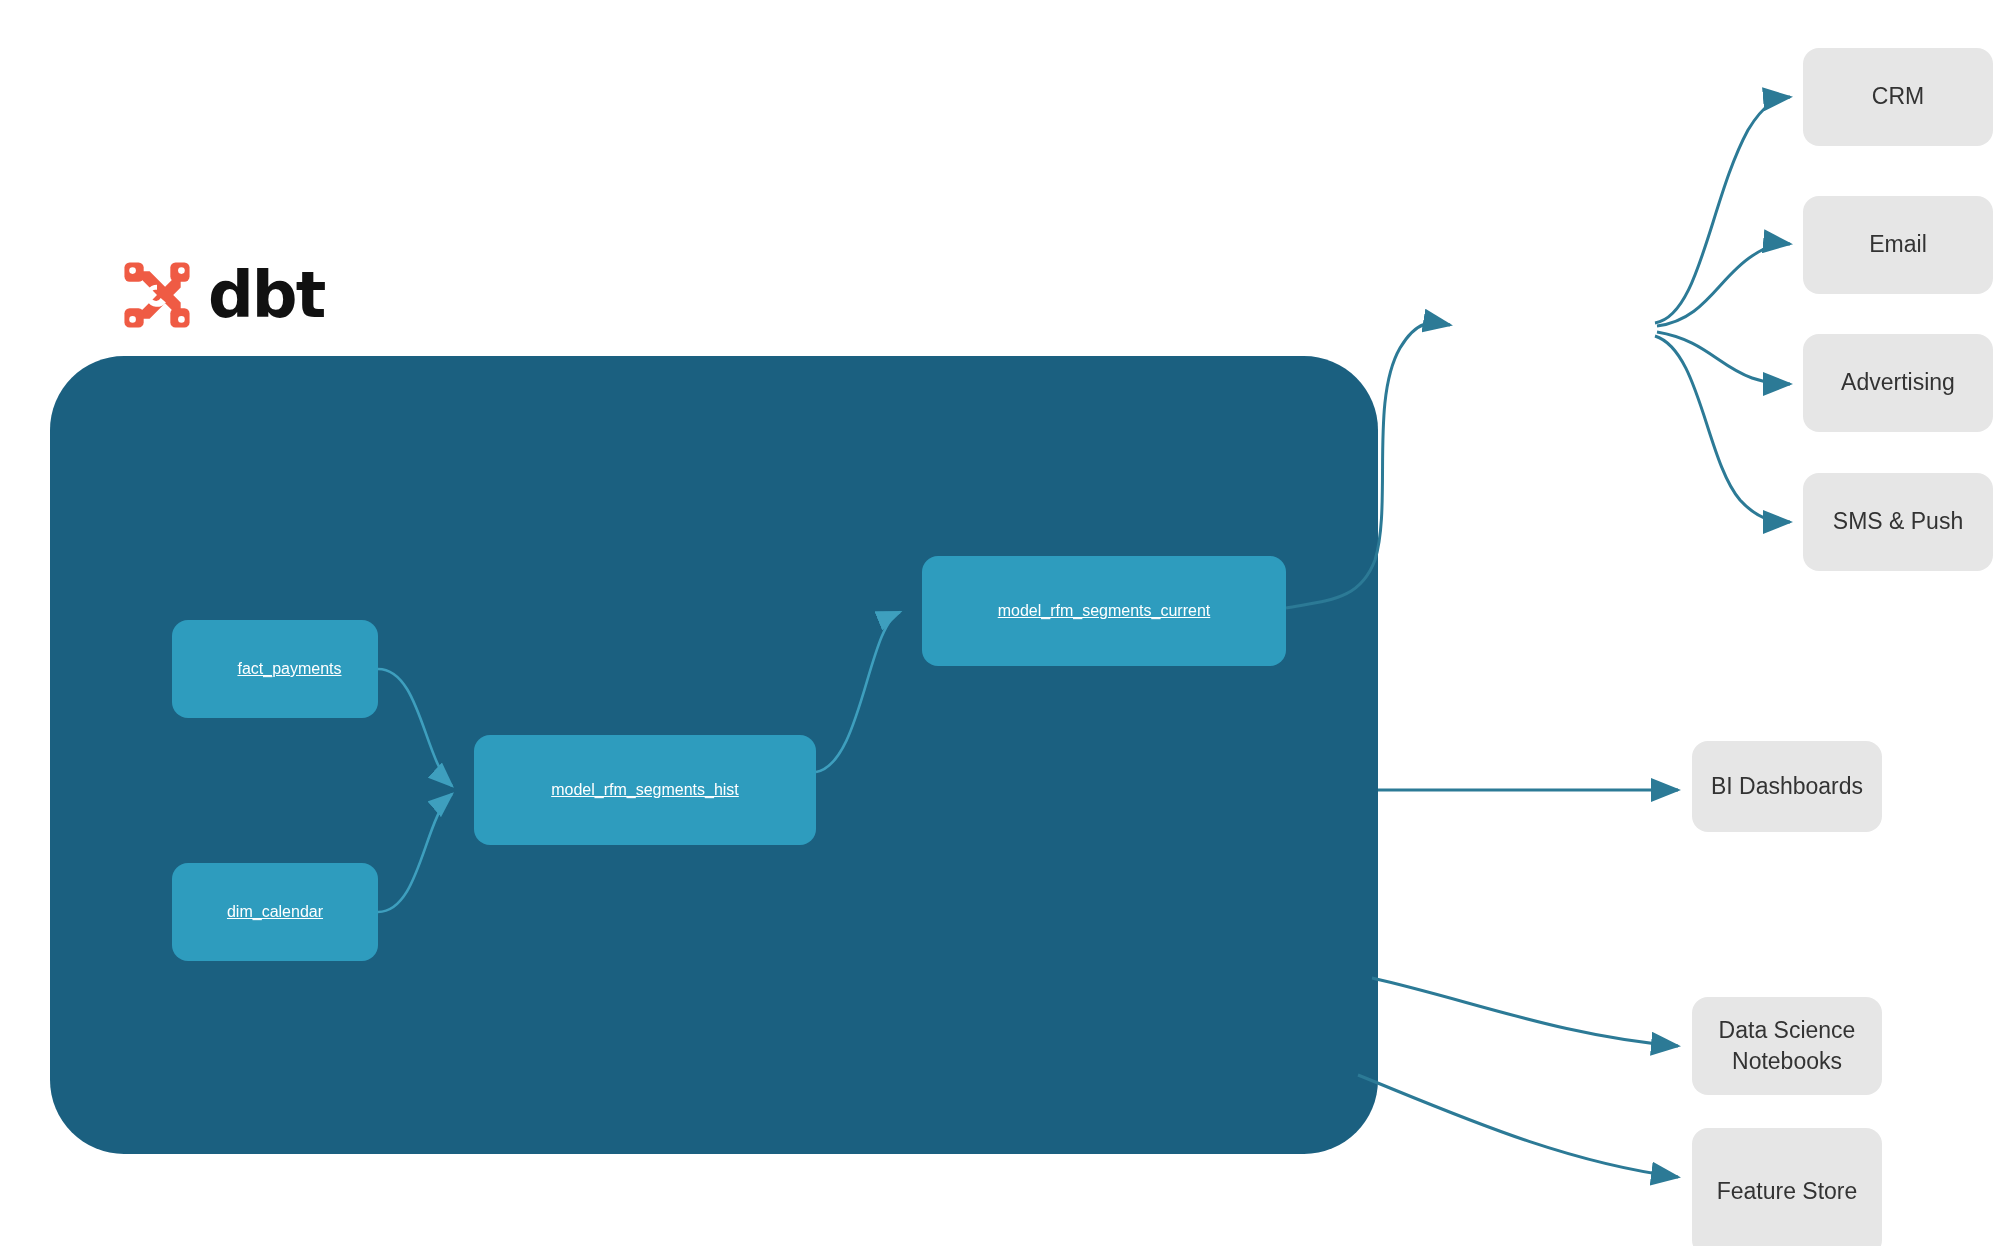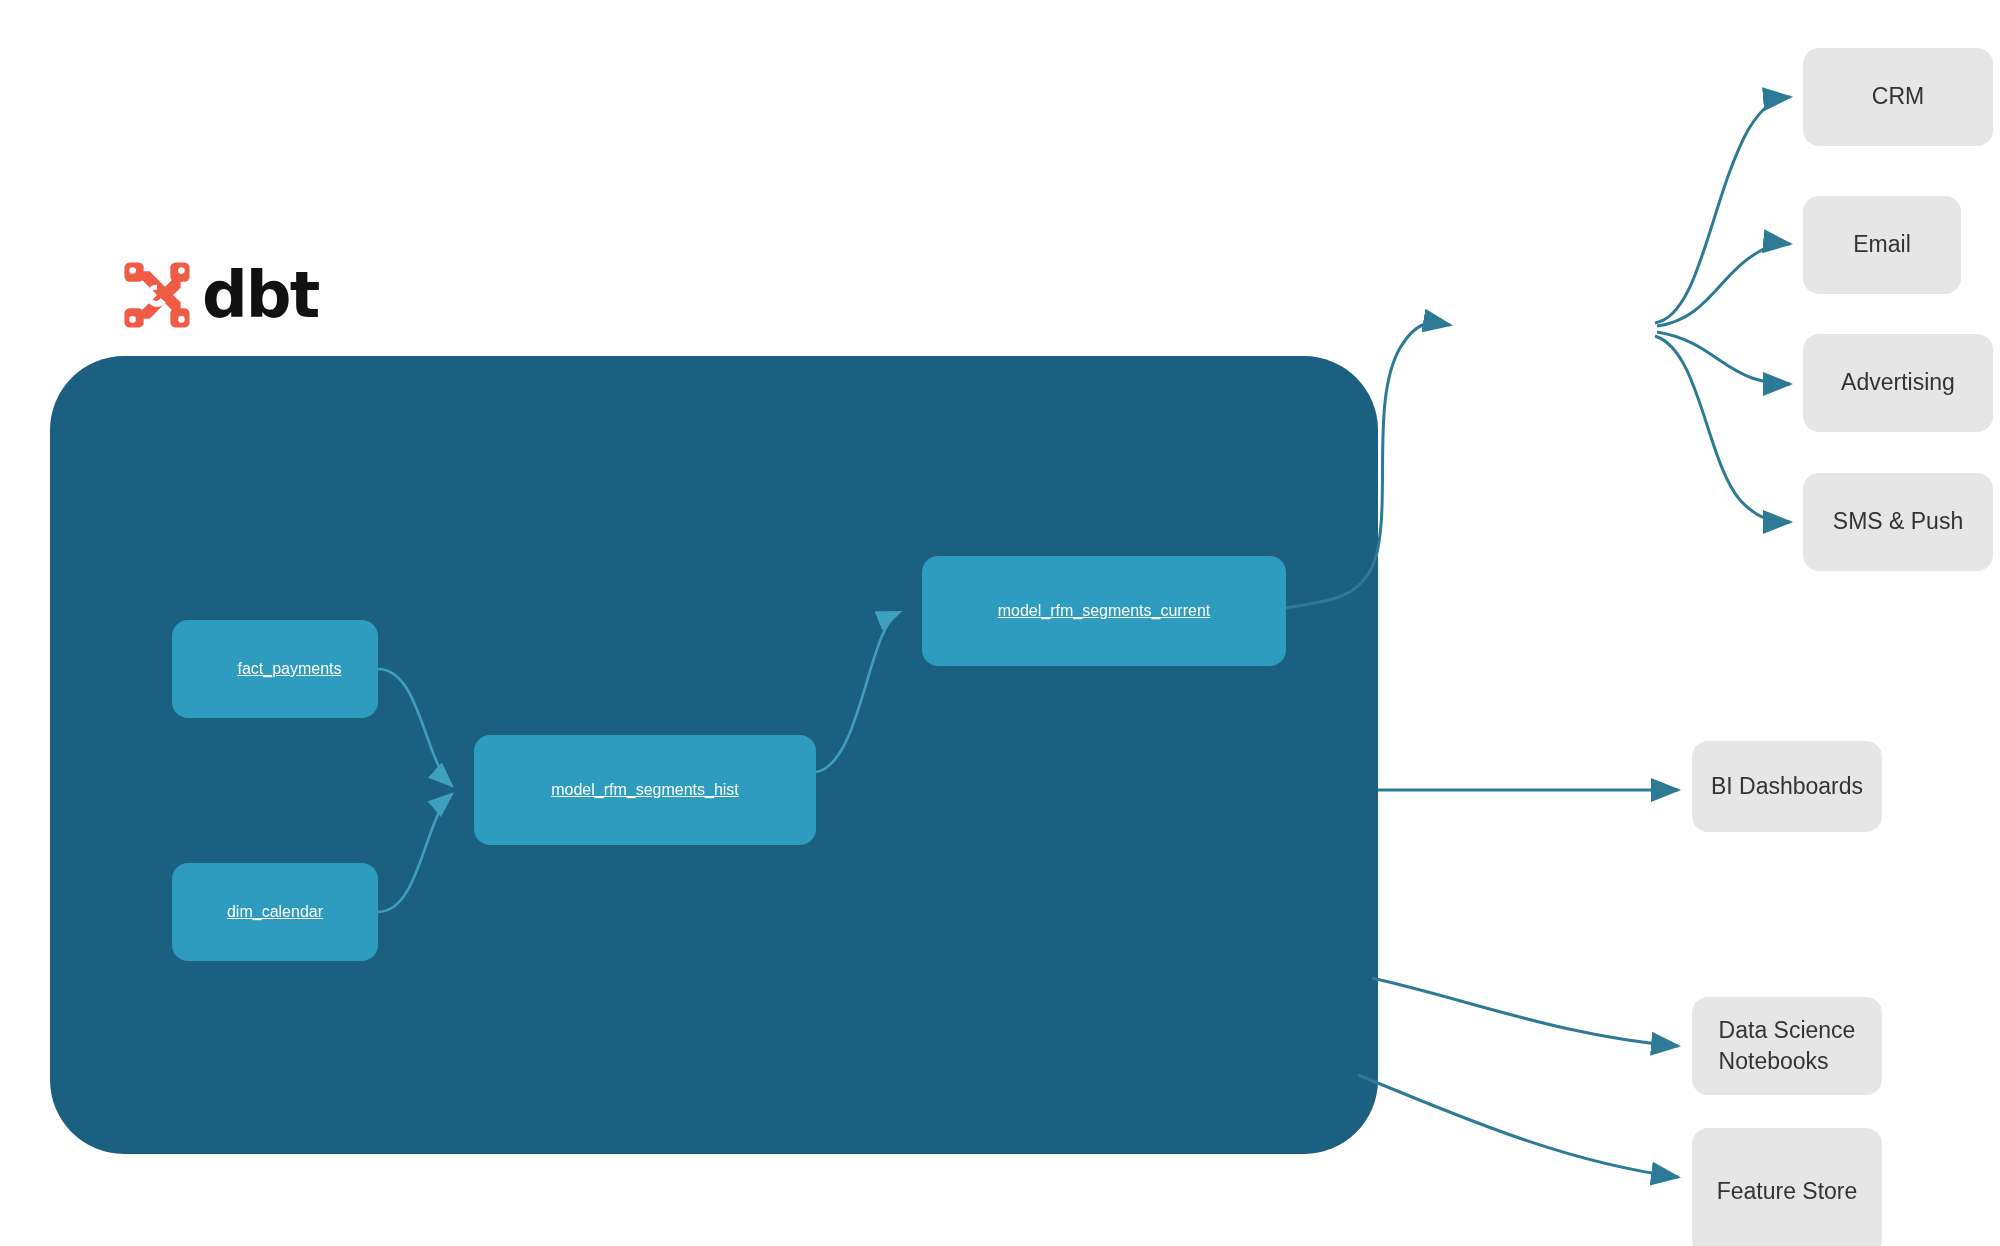--- a/index.html
+++ b/index.html
@@ -20,21 +20,21 @@
     background: #ffffff;
   }
 
   
   #dbt-logo {
     position: absolute;
     left: 120px;
     top: 258px;
     display: flex;
     align-items: center;
-    gap: 8px;
+    gap: 14px;
   }
   #dbt-logo .mark {
     width: 74px;
     height: 74px;
     display: block;
   }
   #dbt-logo .wordmark {
     font-family: "DejaVu Sans", sans-serif;
     font-weight: bold;
     font-size: 64px;
@@ -53,20 +53,21 @@
     background: #1b6080;
     border-radius: 74px;
   }
 
   
   .node {
     position: absolute;
     display: flex;
     align-items: center;
     justify-content: center;
+    text-align: center;
     box-sizing: border-box;
     border-radius: 14px;
   }
   .node-model {
     background: #2e9cbe;
     color: #ffffff;
     font-size: 16px;
     border-radius: 16px;
     text-decoration: underline;
   }
@@ -84,21 +85,21 @@
     line-height: 1.35;
   }
 
   #n-fact_payments       { left: 172px;  top: 620px; width: 206px; height: 98px; padding-left: 29px; }
   #n-dim_calendar        { left: 172px;  top: 863px; width: 206px; height: 98px; }
   #n-model_hist          { left: 474px;  top: 735px; width: 342px; height: 110px; }
   #n-model_current       { left: 922px;  top: 556px; width: 364px; height: 110px; }
   #n-reverse_etl         { left: 1463px; top: 277px; width: 188px; height: 102px; }
 
   #n-crm                 { left: 1803px; top: 48px;  width: 190px; height: 98px; }
-  #n-email               { left: 1803px; top: 196px; width: 158px; height: 98px; }
+  #n-email               { left: 1803px; top: 196px; width: 190px; height: 98px; }
   #n-advertising         { left: 1803px; top: 334px; width: 190px; height: 98px; }
   #n-sms_push            { left: 1803px; top: 473px; width: 190px; height: 98px; }
   #n-bi_dashboards       { left: 1692px; top: 741px; width: 190px; height: 91px; }
   #n-ds_notebooks        { left: 1692px; top: 997px; width: 190px; height: 98px; }
   #n-feature_store       { left: 1692px; top: 1128px;width: 190px; height: 128px; }
 
   
   #edges-inner, #edges-outer {
     position: absolute;
     left: 0;

